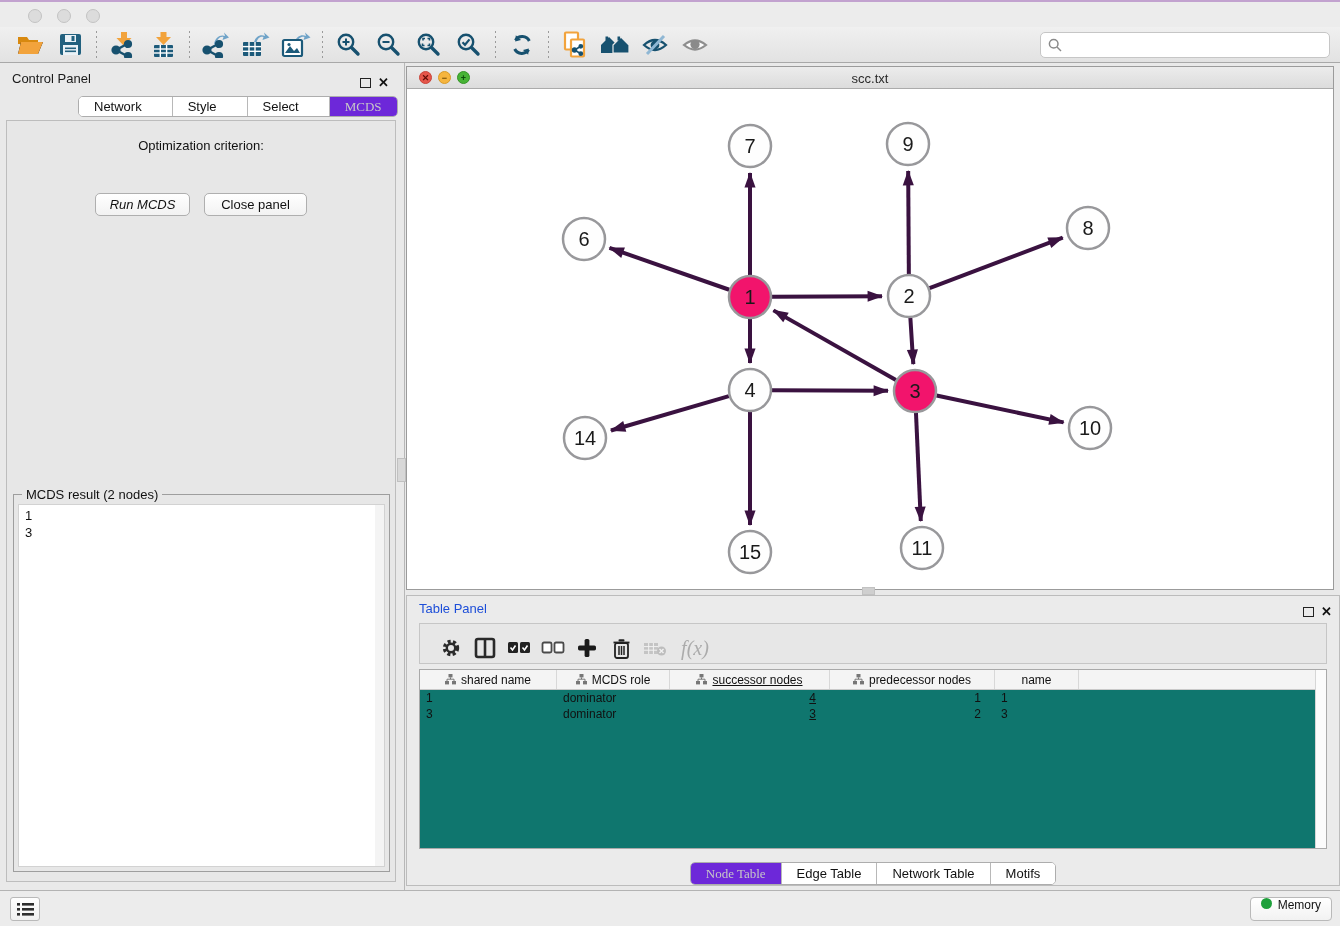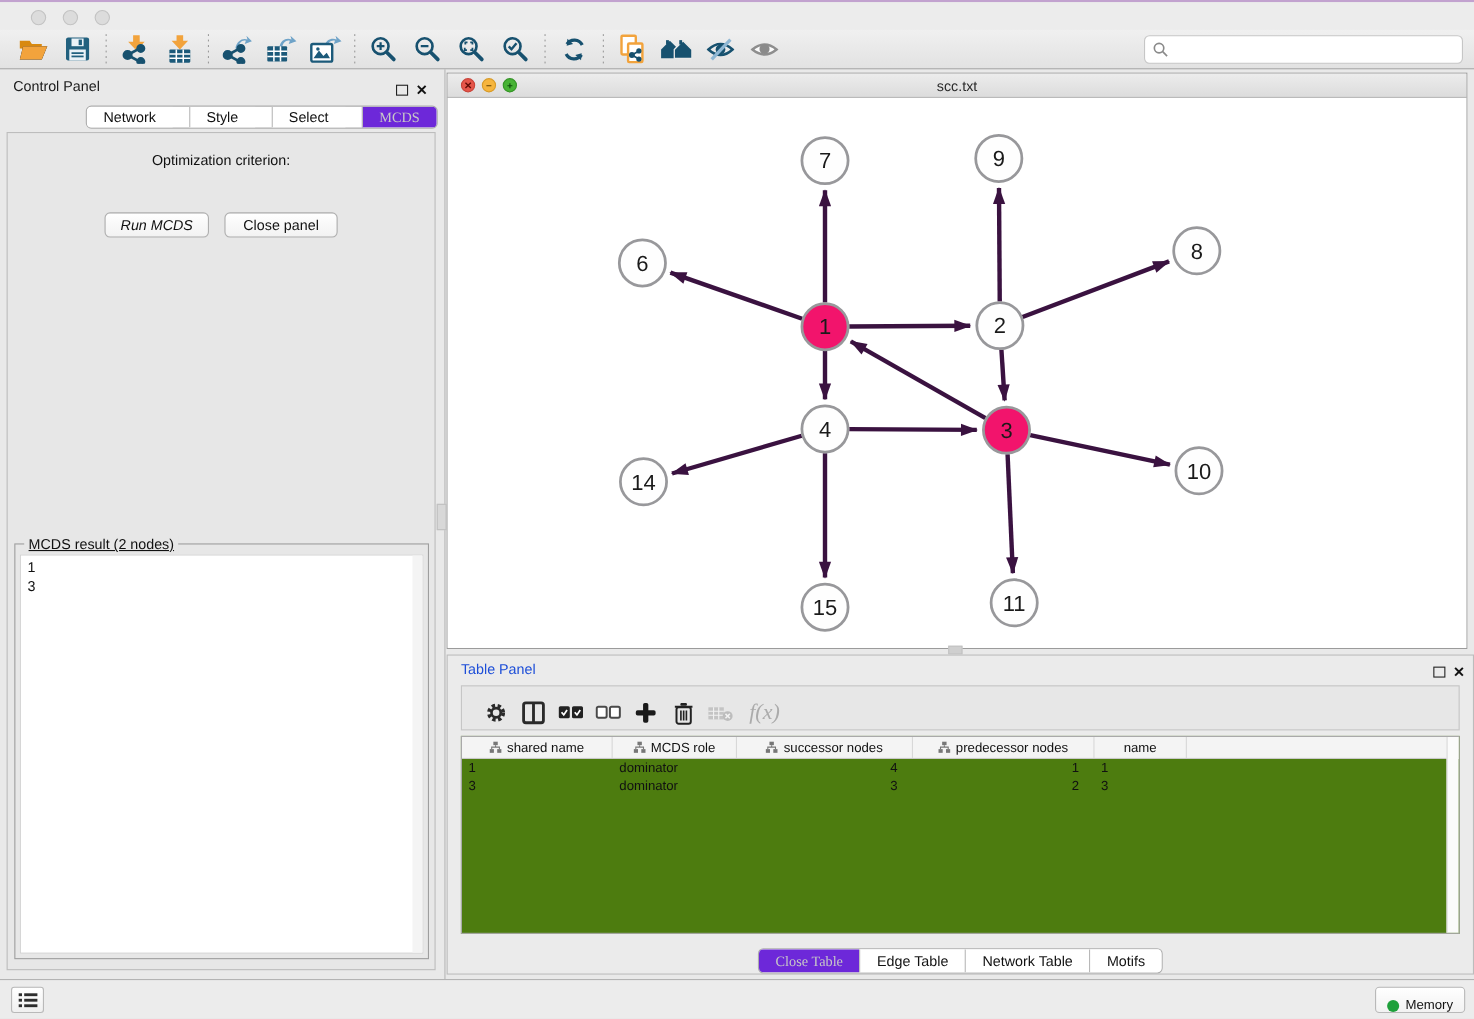--- a/index.html
+++ b/index.html
@@ -25,21 +25,21 @@
   .seg .s { padding:0 15px; font-size:13px; line-height:19px; color:#111; background:#fff; border-left:1px solid #B8B8B8; white-space:nowrap; }
   .seg .s:first-child { border-left:none; }
   .seg .s.sel { background:#6d28d9; color:#C7C7C7;font-family:Liberation Serif, serif; }
   .cp-tabs { position:absolute; left:78px; top:96px;gap:15px; }
   .cp-body { position:absolute; left:6px; top:120px; width:390px; height:762px; background:#E7E7E7; border:1px solid #BDBDBD; }
   .opt-label { position:absolute; left:0; right:0; top:17px; text-align:center; font-size:13px; color:#111; }
   .mac-btn { position:absolute; height:23px; background:linear-gradient(#FFFFFF,#F2F2F2); border:1px solid #AFAFAF; border-radius:5px; font-size:13px; color:#111; text-align:center; line-height:21px; }
   .cp-select { position:absolute; left:38px; top:40px; width:310px; height:23px; background:#fff; border:1px solid #AFAFAF; border-radius:5px; font-size:13px; line-height:21px; padding-left:10px; color:#111; }
   .stepper { position:absolute; right:7px; top:4px; }
   .groupbox { position:absolute; left:6px; top:373px; width:377px; height:378px; border:1px solid #9E9E9E; }
-  .groupbox .glabel { position:absolute; left:8px; top:-8px; background:#E7E7E7; padding:0 4px; font-size:13px; color:#111;text-decoration:underline; }
+  .groupbox .glabel { position:absolute; left:8px; top:-8px; background:#E7E7E7; padding:0 4px; font-size:13px; color:#111; }
   .groupbox .inner { position:absolute; left:4px; right:4px; top:9px; bottom:4px; background:#fff; border:1px solid #D2D2D2; font-size:13px; color:#111; padding:2px 6px; line-height:17px; white-space:pre-line; }
   .groupbox .vsb { position:absolute; right:5px; top:10px; bottom:5px; width:9px; background:#F4F4F4; }
   .v-splitter { position:absolute; left:399px; top:63px; width:6px; height:827px; border-right:1px solid #B7B7B7; }
   .v-handle { position:absolute; left:397px; top:458px; width:9px; height:24px; background:#D8D8D8; border:1px solid #C0C0C0; }
   .h-handle { position:absolute; left:862px; top:587px; width:13px; height:8px; background:#CFCFCF; border:1px solid #C2C2C2; }
 
   
   .net-win { position:absolute; left:406px; top:66px; width:928px; height:524px; background:#fff; border:1px solid #9B9B9B; }
   .net-titlebar { position:absolute; left:0; top:0; right:0; height:22px; background:linear-gradient(#ECECEC,#DCDCDC); border-bottom:1px solid #ABABAB; }
   .net-titlebar .title { position:absolute; left:0; right:0; top:4px; text-align:center; font-size:13px; color:#2A2A2A; }
@@ -48,36 +48,36 @@
   .wbtn.yellow { left:31px; background:#F6B53E; border:1px solid #D89B28; color:#6E4A05; }
   .wbtn.green { left:50px; background:#47B335; border:1px solid #349426; color:#0D4D0A; }
   .net-canvas { position:absolute; left:0; top:22px; width:926px; height:500px; background:#fff; }
 
   
   .table-panel { position:absolute; left:406px; top:595px; width:934px; height:291px; background:#EBEBEB; border:1px solid #BCBCBC; }
   .tp-title { position:absolute; left:12px; top:5px; font-size:13px; color:#1d4ed8; }
   .tp-toolbar { position:absolute; left:12px; right:12px; top:27px; height:41px; background:#E7E7E7; border:1px solid #C6C6C6; display:flex; align-items:flex-end; padding-left:14px; }
   .tp-tbtn { width:34px; height:30px; display:flex; align-items:center; justify-content:center; flex:0 0 auto; }
   .fx { font-family:"Liberation Serif", serif; font-style:italic; font-size:20px; color:#ABABAB; }
-  .grid { position:absolute; left:12px; right:12px; top:73px; height:180px; background:#4d7c0f; border:1px solid #A9A9A9; }
+  .grid { position:absolute; left:12px; right:12px; top:73px; height:180px; background:#0f766e; border:1px solid #A9A9A9; }
   .grid-head { display:flex; height:20px; background:#F4F4F4; border-bottom:1px solid #C9C9C9; }
   .gh { display:flex; align-items:center; justify-content:center; gap:5px; font-size:12px; color:#111; border-right:1px solid #D8D8D8; overflow:hidden; }
   .grow { display:flex; height:16px; font-size:12px; color:#111; }
   .gc { padding:1px 6px; overflow:hidden; white-space:nowrap; }
   .gc.r { text-align:right; padding-right:14px; }
-  .c0{width:137px;} .c1{width:113px;} .c2{width:160px;} .c3{width:165px;} .c4{width:84px;}
+  .c0{width:137px;} .c1{width:113px;} .c2{width:160px;text-decoration:underline;} .c3{width:165px;} .c4{width:84px;}
   .grid-vsb { position:absolute; right:0; top:0; bottom:0; width:11px; background:#FBFBFB; border-left:1px solid #D6D6D6; }
   .tp-tabs { position:absolute; left:0; right:0; top:266px; display:flex; justify-content:center; }
   .tp-tabs .seg { height:23px; }
   .tp-tabs .s { line-height:21px; }
 
   
   .statusbar { position:absolute; left:0; top:890px; width:1340px; height:36px; background:#ECECEC; border-top:1px solid #B3B3B3; }
   .sb-left { position:absolute; left:10px; top:6px; width:30px; height:24px; background:linear-gradient(#FFF,#F0F0F0); border:1px solid #B9B9B9; border-radius:3px; display:flex; align-items:center; justify-content:center; }
-  .memory { position:absolute; right:8px; top:6px; height:24px; background:linear-gradient(#FFF,#F2F2F2); border:1px solid #B9B9B9; border-radius:4px; display:flex; align-items:flex-end; padding:0 10px; gap:6px; font-size:12px; color:#111; }
+  .memory { position:absolute; right:8px; top:6px; height:24px; background:linear-gradient(#FFF,#F2F2F2); border:1px solid #B9B9B9; border-radius:4px; display:flex; align-items:flex-start; padding:0 10px; gap:6px; font-size:12px; color:#111; }
   .memdot { width:11px; height:11px; border-radius:50%; background:#1EA03B; }
 </style>
 </head>
 <body>
 
 <div class="app">
   <div class="desktop-strip"></div>
 
   <div class="titlebar">
     <div class="tl" style="left:28px"></div>
@@ -447,21 +447,21 @@
         <div class="gc c1">dominator</div>
         <div class="gc c2 r">3</div>
         <div class="gc c3 r">2</div>
         <div class="gc c4">3</div>
       </div>
       <div class="grid-vsb"></div>
     </div>
 
     <div class="tp-tabs">
       <div class="seg">
-        <div class="s sel">Close Table</div>
+        <div class="s sel">Node Table</div>
         <div class="s">Edge Table</div>
         <div class="s">Network Table</div>
         <div class="s">Motifs</div>
       </div>
     </div>
   </div>
 
   <div class="statusbar">
     <div class="sb-left">
       <svg width="19" height="17" viewBox="0 0 19 17">

